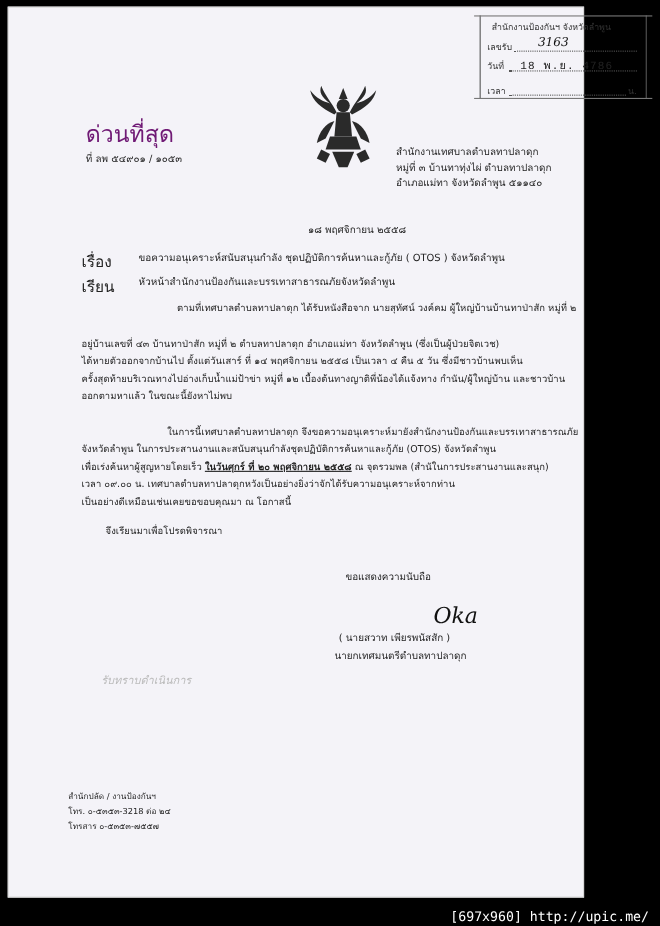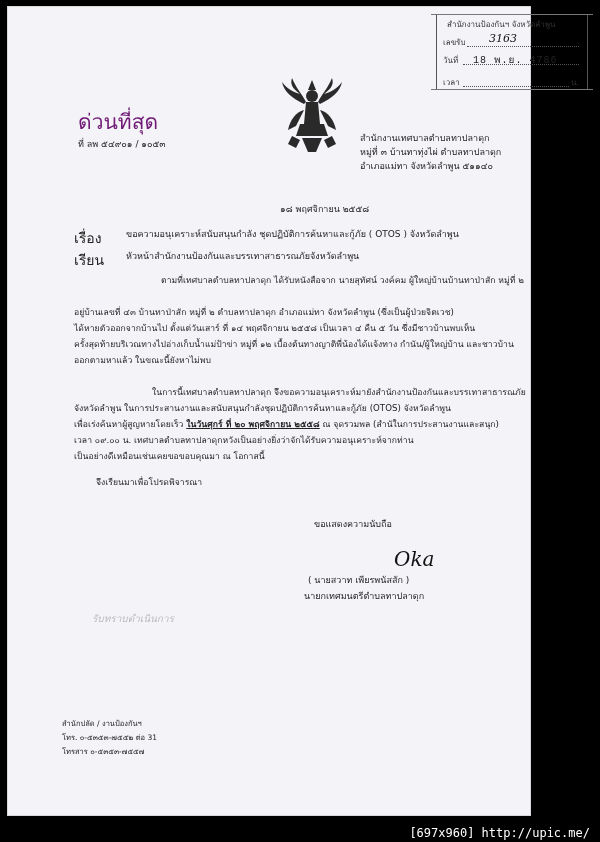--- a/index.html
+++ b/index.html
@@ -109,17 +109,17 @@
   <div class="abs body-line" style="top:468px;left:88px;">จึงเรียนมาเพื่อโปรดพิจารณา</div>
 
   <div class="abs sign-block" style="top:510px;left:306px;">ขอแสดงความนับถือ</div>
   <div class="signature">Oka</div>
   <div class="abs sign-block" style="top:566px;left:300px;">( นายสวาท  เพียรพนัสสัก )</div>
   <div class="abs sign-block" style="top:582px;left:296px;">นายกเทศมนตรีตำบลทาปลาดุก</div>
 
   <div class="abs faded" style="top:604px;left:84px;">รับทราบดำเนินการ</div>
 
   <div class="abs foot" style="top:710px;">สำนักปลัด / งานป้องกันฯ</div>
-  <div class="abs foot" style="top:724px;">โทร. ๐-๕๓๕๓-๗๕๕๒ ต่อ 31</div>
+  <div class="abs foot" style="top:724px;">โทร. ๐-๕๓๕๓-3218 ต่อ ๒๔</div>
   <div class="abs foot" style="top:738px;">โทรสาร ๐-๕๓๕๓-๗๕๕๗</div>
 </div>
 
 <div class="watermark">[697x960] http://upic.me/</div>
 
 </body></html>

